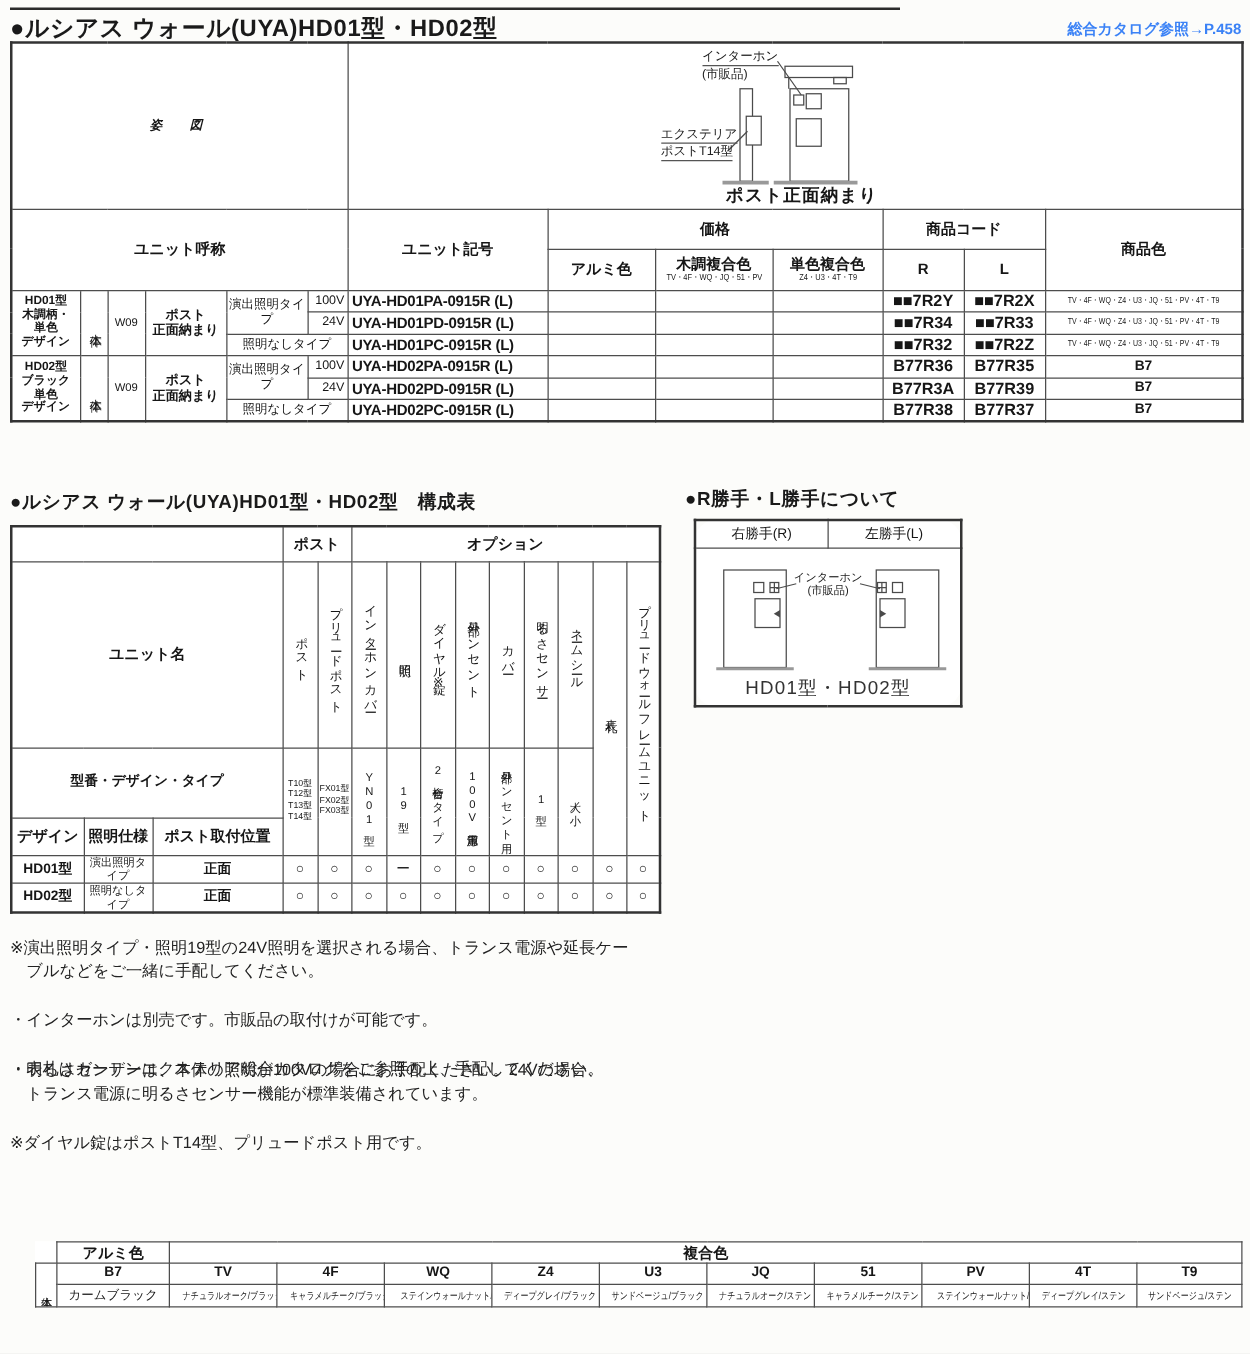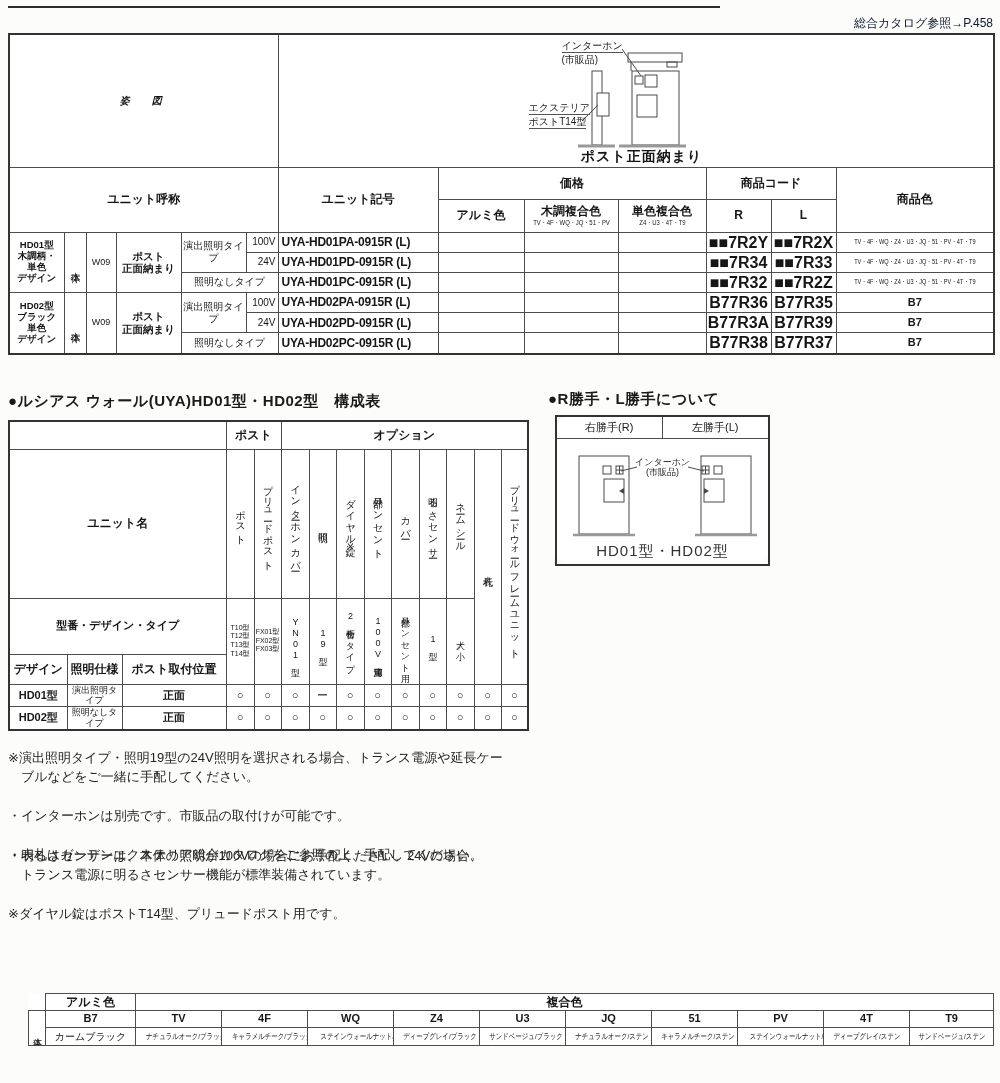--- a/index.html
+++ b/index.html
@@ -2,21 +2,21 @@
 <html><head>
 <meta charset="utf-8">
 <style>
   html,body{margin:0;padding:0;background:#e9e9e6;}
   .sheet{position:relative;width:1000px;height:1083px;background:#fcfcfa;margin:0 auto;
          font-family:"Liberation Sans","DejaVu Sans",sans-serif;color:#1a1a1a;}
   .abs{position:absolute;}
   
   #top-rule{left:8px;top:6px;width:712px;border-top:2px solid #2b2b2b;height:0;}
   #page-title{left:8px;top:10px;font-size:19px;font-weight:bold;letter-spacing:.5px;white-space:nowrap;}
-  #catalog-ref{right:7px;top:15px;font-size:12px;color:#0f172a;}
+  #catalog-ref{right:7px;top:15px;font-size:12px;color:#3b82f6;font-weight:bold;}
   
   table{border-collapse:collapse;table-layout:fixed;background:#fff;}
   td{border:1px solid #4d4d4d;padding:0;text-align:center;vertical-align:middle;
      color:#161616;overflow:hidden;font-size:11px;line-height:1.2;}
   .b2{border:2px solid #333;}
   .pre{white-space:pre-line;}
   .vt{writing-mode:vertical-rl;text-orientation:upright;letter-spacing:1px;display:inline-block;}
   .hbold{font-weight:bold;font-size:12px;}
   .ghost{border:none;background:transparent;}
   .cond{display:inline-block;transform:scaleX(.8);transform-origin:center;white-space:nowrap;}
@@ -29,21 +29,21 @@
   .figlab{position:absolute;font-size:10px;line-height:1.3;text-align:left;white-space:nowrap;color:#222;}
   .u{border-bottom:1px solid #555;display:inline-block;}
   .figcap{position:absolute;font-size:14px;font-weight:bold;letter-spacing:1px;}
   .sub7{display:block;font-size:7px;font-weight:normal;transform:scaleX(.85);transform-origin:center;white-space:nowrap;line-height:1.1;}
   .design{font-size:9.5px;font-weight:600;line-height:1.15;}
   .wcode{font-size:9px;}
   .pos{font-size:10.5px;font-weight:600;}
   .ltype{font-size:10px;}
   .volt{font-size:10px;text-align:right;padding-right:2px;}
   .ucode{font-size:12px;font-weight:bold;text-align:left;padding-left:3px;letter-spacing:-.2px;white-space:nowrap;}
-  .pcode{font-size:16px;font-weight:600;white-space:nowrap;}
+  .pcode{font-size:13px;font-weight:600;white-space:nowrap;}
   .clr7{font-size:7px;}
   .clrB{font-size:11px;font-weight:bold;}
   
   .sec-title{font-size:15px;font-weight:bold;letter-spacing:.5px;white-space:nowrap;}
   
   #comp-table{left:8px;top:420px;width:519px;}
   #comp-table .rA{height:28px;} #comp-table .rB{height:149px;} #comp-table .rC{height:56px;}
   #comp-table .rD{height:30px;} #comp-table .rE{height:18px;} #comp-table .rF{height:18px;}
   #comp-table .collbl{font-size:10px;}
   #comp-table .subh{font-size:7px;line-height:1.25;}
@@ -67,20 +67,21 @@
   #color-table .cname0{font-size:10px;white-space:nowrap;}
   #color-table .cname{font-size:8px;}
   svg{display:block;}
 </style>
 </head>
 <body>
 
 <div class="sheet">
 
   <div class="abs" id="top-rule"></div>
+  <div class="abs" id="page-title">●ルシアス ウォール(UYA)HD01型・HD02型</div>
   <div class="abs" id="catalog-ref">総合カタログ参照→P.458</div>
 
   <table class="abs b2" id="main-table">
     <colgroup>
       <col style="width:55px">
         <col style="width:22px">
         <col style="width:30px">
         <col style="width:65px">
       <col style="width:65px">
         <col style="width:32px">

